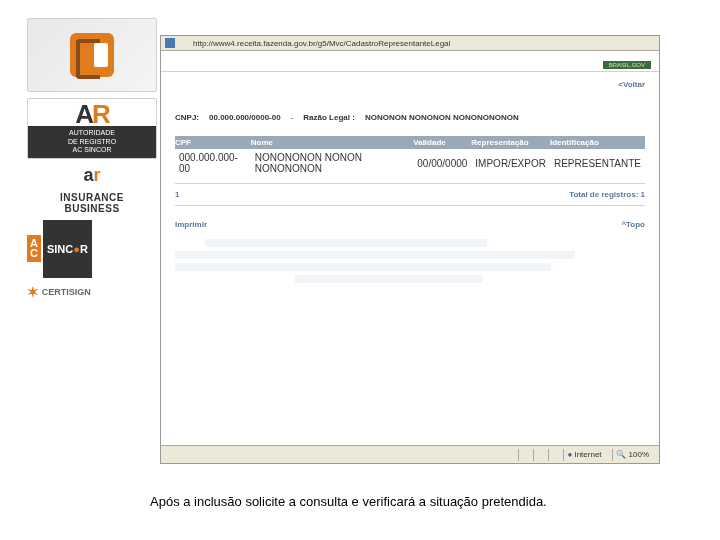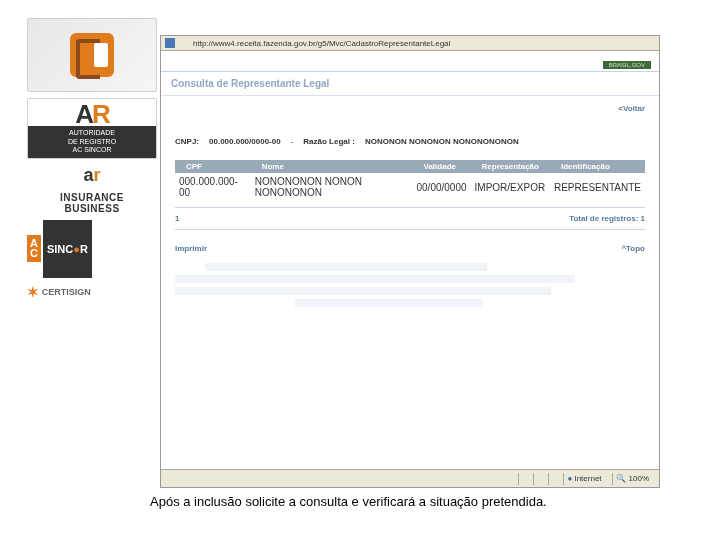--- a/index.html
+++ b/index.html
@@ -29,21 +29,21 @@
 .cpe-logo{width:26px;height:22px;background:#5b7a9e;border-radius:2px;position:relative;font-size:6px;color:#fff;display:flex;align-items:flex-end;justify-content:center;padding-bottom:1px}
 .header-title{color:#6b8aad;font-size:13px;font-weight:bold;font-style:italic;letter-spacing:0.3px}
 .siscomex{color:#4a6a8a;font-size:8px;font-weight:bold;display:flex;align-items:center;gap:3px}
 .siscomex-icon{color:#3a5a7a;font-size:12px}
 .page-title{color:#8fa8c2;font-size:10px;font-weight:bold;padding:6px 10px;border-bottom:1px solid #d8e2ec}
 .content{padding:8px 14px;font-size:8px}
 .voltar{text-align:right;color:#5b7a9e;font-weight:bold;font-size:8px;margin-bottom:24px}
 .filter-row{display:flex;gap:10px;margin:8px 0 14px;font-size:8px;color:#333}
 .filter-row b{font-weight:bold}
 .table{width:100%;border-collapse:collapse;font-size:8px}
-.table thead th{background:#9aa9b8;color:#fff;font-weight:bold;padding:2px 11px;text-align:left;font-size:8px}
+.table thead th{background:#9aa9b8;color:#fff;font-weight:bold;padding:2px 0;text-align:left;font-size:8px}
 .table tbody td{padding:3px 4px;color:#333;font-size:10px}
 .hr{border:none;border-top:1px solid #c8d4e0;margin:6px 0}
 .pager{display:flex;justify-content:space-between;color:#5b7a9e;font-size:8px;margin-top:2px}
 .pager span{font-weight:bold}
 .lower-links{display:flex;justify-content:space-between;color:#5b7a9e;font-size:8px;font-weight:bold;margin-top:14px}
 .ghost-lines{margin-top:10px}
 .ghost{height:8px;background:#f0f4f8;margin:4px 0;border-radius:1px}
 .ghost.b{width:60%;margin-left:30px}
 .ghost.c{width:40%;margin-left:120px}
 .status-bar{background:#ece9d8;border-top:1px solid #aca899;height:18px;display:flex;align-items:center;justify-content:flex-end;gap:6px;padding:0 6px;font-size:8px;color:#333}
@@ -89,21 +89,20 @@
   </div>
 </div>
 
 <div class="main">
   <div class="browser-bar">
     <span class="browser-icon"></span>
     <span>http://www4.receita.fazenda.gov.br/g5/Mvc/CadastroRepresentanteLegal</span>
   </div>
   <div style="text-align:right;padding:2px 8px 0"><span style="background:#3d6b3d;color:#c8e2b8;font-size:6px;padding:1px 6px">BRASIL.GOV</span></div>
   <div style="border-top:1px solid #c4d4e4"></div>
-  <div class="page-title">Consulta de Representante Legal</div>
   <div class="content">
     <div class="voltar">&lt;Voltar</div>
     <div class="filter-row">
       <b>CNPJ:</b>
       <b>00.000.000/0000-00</b>
       <span>-</span>
       <b>Razão Legal :</b>
       <b>NONONON  NONONON  NONONONONON</b>
     </div>
     <table class="table">

